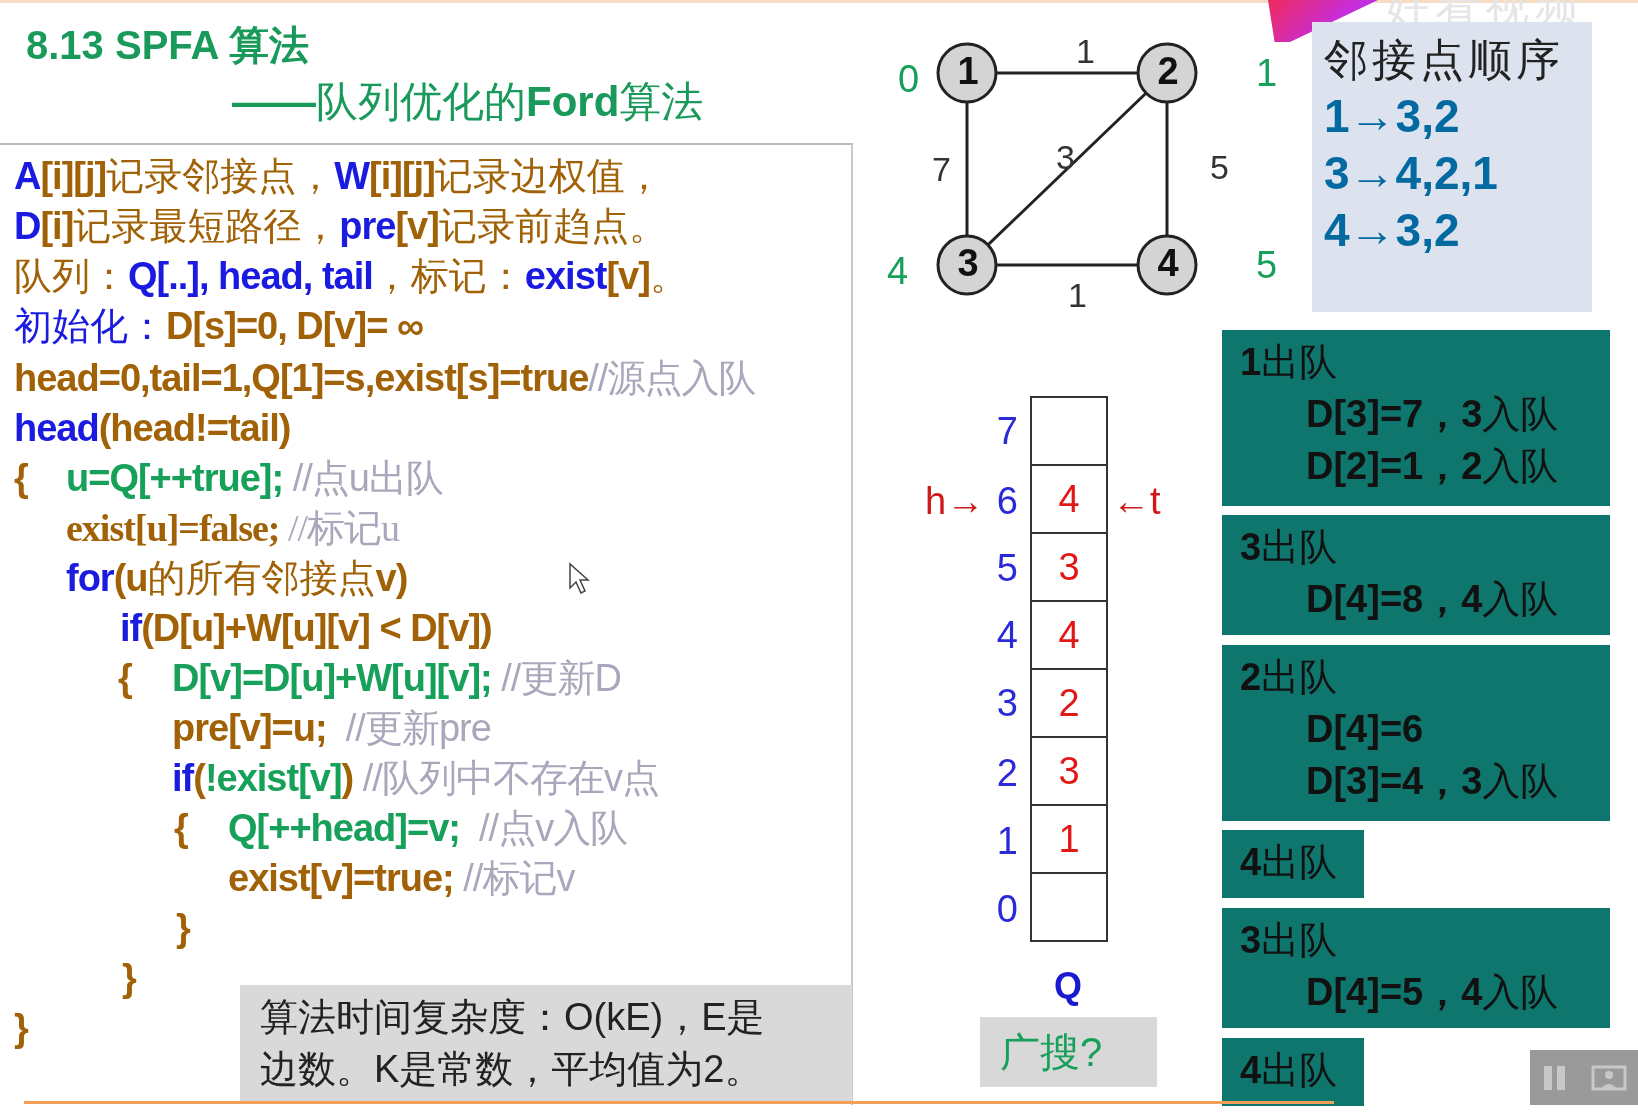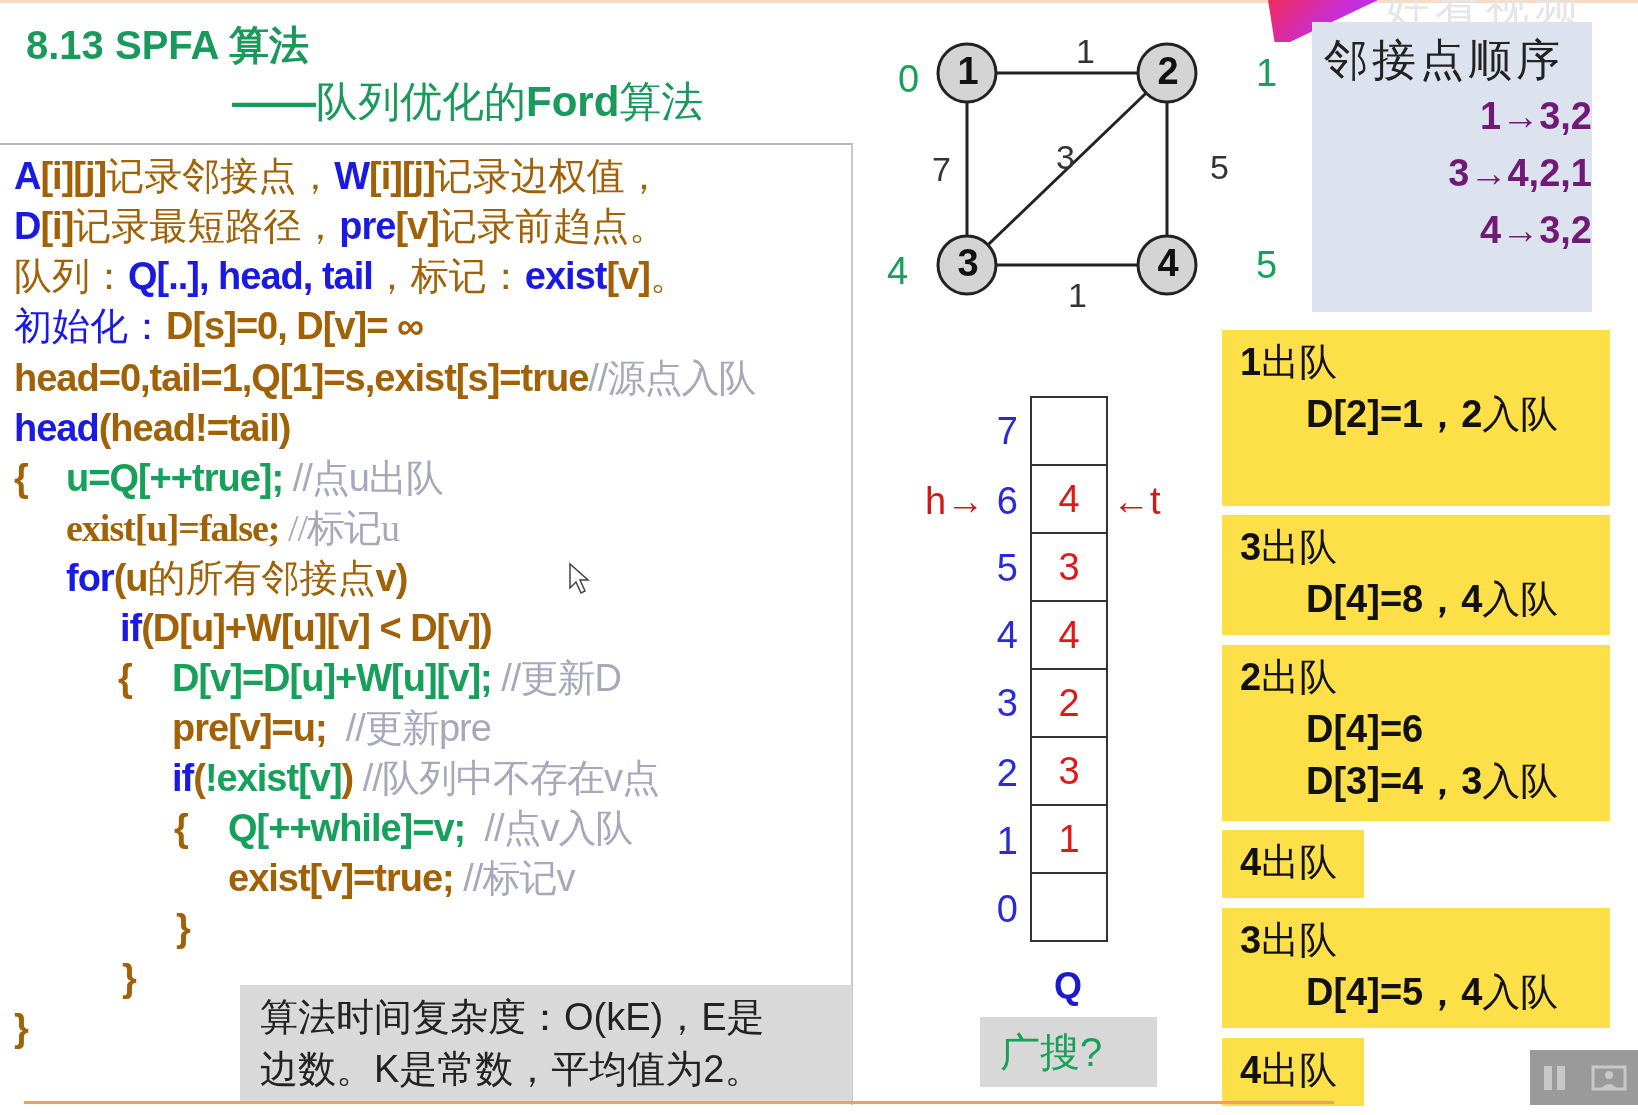--- a/index.html
+++ b/index.html
@@ -39,21 +39,21 @@
   .graph { position: absolute; left: 870px; top: 30px; width: 400px; height: 300px; }
   .dist-label { position: absolute; font-size: 38px; color: #17a05a; }
   .weight-label { position: absolute; font-size: 34px; color: #333; }
 
   
   .adj-box {
     position: absolute; left: 1312px; top: 22px; width: 280px; height: 290px;
     background: #dde3ee; box-sizing: border-box; padding: 10px 0 0 12px;
   }
   .adj-title { font-size: 44px; color: #222; line-height: 56px; letter-spacing: 4px; }
-  .adj-row { font-size: 38px; font-weight: bold; color: #701a75; line-height: 57px; text-align: right; }
+  .adj-row { font-size: 46px; font-weight: bold; color: #0369a1; line-height: 57px; }
 
   .logo-shape {
     position: absolute; left: 1268px; top: 0; width: 110px; height: 42px;
     background: linear-gradient(135deg, #f02b5a 0%, #c62ddc 60%, #a32ef0 100%);
     clip-path: polygon(0 0, 100% 0, 20% 100%, 6% 100%);
   }
   .watermark { position: absolute; left: 1385px; top: -22px; font-size: 44px; color: #e6e6e6; letter-spacing: 6px; white-space: nowrap; }
 
   
   .queue-box { position: absolute; left: 1030px; top: 396px; width: 78px; }
@@ -67,21 +67,21 @@
   .h-pointer { position: absolute; left: 925px; top: 480px; font-size: 38px; color: #d01818; }
   .t-pointer { position: absolute; left: 1112px; top: 480px; font-size: 38px; color: #d01818; }
   .q-label { position: absolute; left: 1054px; top: 965px; font-size: 36px; font-weight: bold; color: #1a1ad0; }
   .bfs-box {
     position: absolute; left: 980px; top: 1017px; width: 177px; height: 70px;
     background: #d8d8d8; font-size: 40px; color: #17a05a;
     display: flex; align-items: center; padding-left: 20px; box-sizing: border-box;
   }
 
   
-  .step { position: absolute; background: #fde047; box-sizing: border-box; padding: 6px 0 0 18px; }
+  .step { position: absolute; background: #0f766e; box-sizing: border-box; padding: 6px 0 0 18px; }
   .step-head { font-size: 38px; line-height: 52px; color: #111; }
   .step-head b { font-weight: bold; }
   .step-detail { font-size: 38px; line-height: 52px; font-weight: bold; color: #111; padding-left: 66px; white-space: nowrap; }
   .step-detail .cn { font-weight: normal; }
 
   .player-ctrl {
     position: absolute; left: 1530px; top: 1050px; width: 108px; height: 55px; background: #9a9a9a;
     display: flex; align-items: center; justify-content: space-around;
   }
   .cursor { position: absolute; left: 568px; top: 562px; }
@@ -132,21 +132,21 @@
   <span class="green">D[v]=D[u]+W[u][v];</span> <span class="gray">//更新D</span>
 </div>
 <div class="line" style="left:172px;top:704px;">
   <span class="black">pre[v]=u;</span>&nbsp; <span class="gray">//更新pre</span>
 </div>
 <div class="line" style="left:172px;top:754px;">
   <span class="blue">if</span><span class="black">(</span><span class="green">!exist[v]</span><span class="black">)</span> <span class="gray">//队列中不存在v点</span>
 </div>
 <div class="line" style="left:174px;top:804px;"><span class="black">{</span></div>
 <div class="line" style="left:228px;top:804px;">
-  <span class="green">Q[++while]=v;</span>&nbsp; <span class="gray">//点v入队</span>
+  <span class="green">Q[++head]=v;</span>&nbsp; <span class="gray">//点v入队</span>
 </div>
 <div class="line" style="left:228px;top:854px;">
   <span class="black">exist[v]=true;</span> <span class="gray">//标记v</span>
 </div>
 <div class="line black" style="left:176px;top:904px;">}</div>
 <div class="line black" style="left:122px;top:954px;">}</div>
 <div class="line black" style="left:14px;top:1004px;">}</div>
 
 <div class="complexity">
   <div>算法时间复杂度：O(kE)，E是</div>
@@ -216,20 +216,21 @@
 <div class="q-index" style="left:978px;top:752px;">2</div>
 <div class="q-index" style="left:978px;top:820px;">1</div>
 <div class="q-index" style="left:978px;top:888px;">0</div>
 <div class="h-pointer">h→</div>
 <div class="t-pointer">←t</div>
 <div class="q-label">Q</div>
 <div class="bfs-box">广搜?</div>
 
 <div class="step" style="left:1222px;top:330px;width:388px;height:176px;">
   <div class="step-head"><b>1</b><span>出队</span></div>
+  <div class="step-detail"><span>D[3]=7，</span><span>3</span><span class="cn">入队</span></div>
   <div class="step-detail"><span>D[2]=1，</span><span>2</span><span class="cn">入队</span></div>
 </div>
 <div class="step" style="left:1222px;top:515px;width:388px;height:120px;">
   <div class="step-head"><b>3</b><span>出队</span></div>
   <div class="step-detail"><span>D[4]=8，</span><span>4</span><span class="cn">入队</span></div>
 </div>
 <div class="step" style="left:1222px;top:645px;width:388px;height:176px;">
   <div class="step-head"><b>2</b><span>出队</span></div>
   <div class="step-detail"><span>D[4]=6</span></div>
   <div class="step-detail"><span>D[3]=4，</span><span>3</span><span class="cn">入队</span></div>

